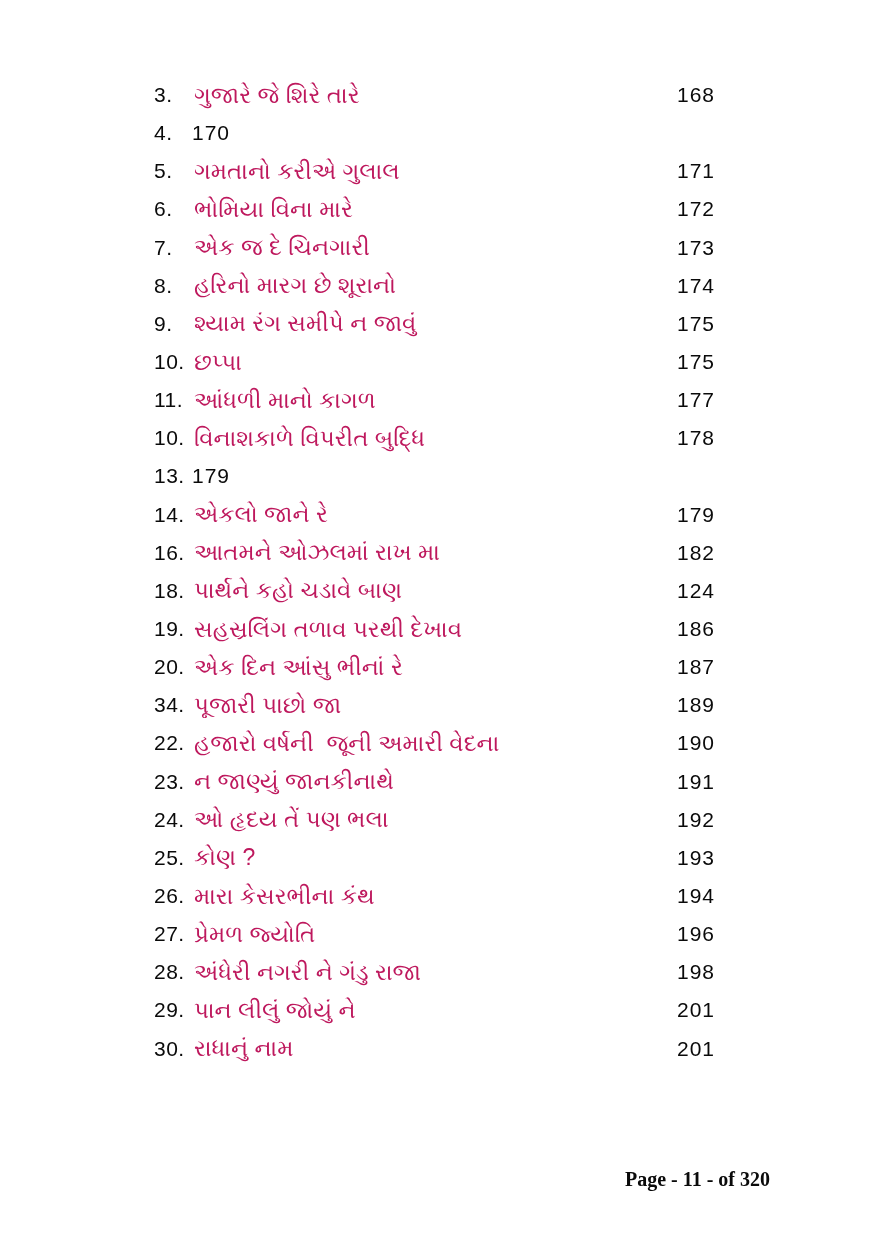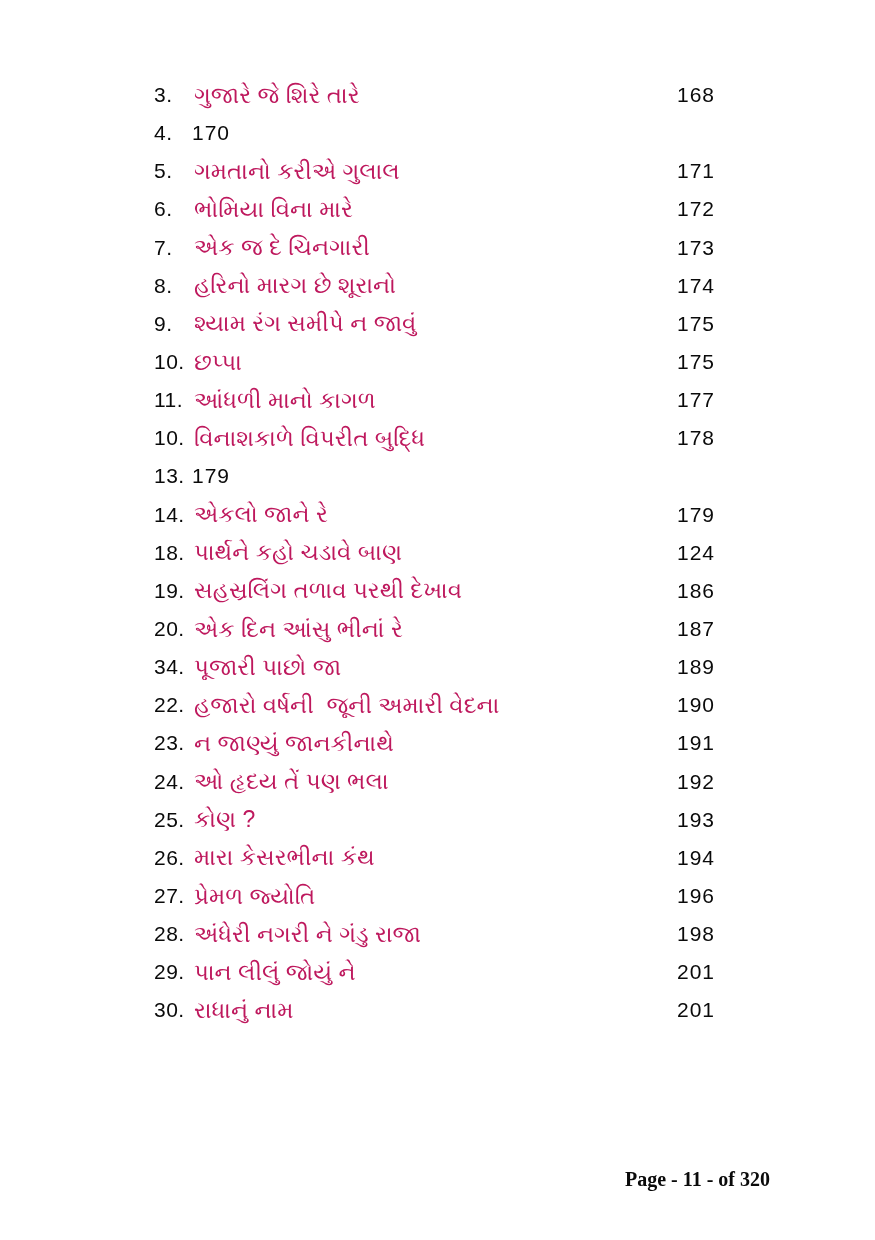--- a/index.html
+++ b/index.html
@@ -137,20 +137,25 @@
     <span class="entry-page">179</span>
   </li>
 
   <li class="toc-row">
     <span class="entry-num">14.</span>
     <span class="entry-title">એકલો જાને રે</span>
     <span class="entry-page">179</span>
   </li>
 
 
+  <li class="toc-row">
+    <span class="entry-num">16.</span>
+    <span class="entry-title">આતમને ઓઝલમાં રાખ મા</span>
+    <span class="entry-page">182</span>
+  </li>
 
 
   <li class="toc-row">
     <span class="entry-num">18.</span>
     <span class="entry-title">પાર્થને કહો ચડાવે બાણ</span>
     <span class="entry-page">124</span>
   </li>
 
   <li class="toc-row">
     <span class="entry-num">19.</span>

